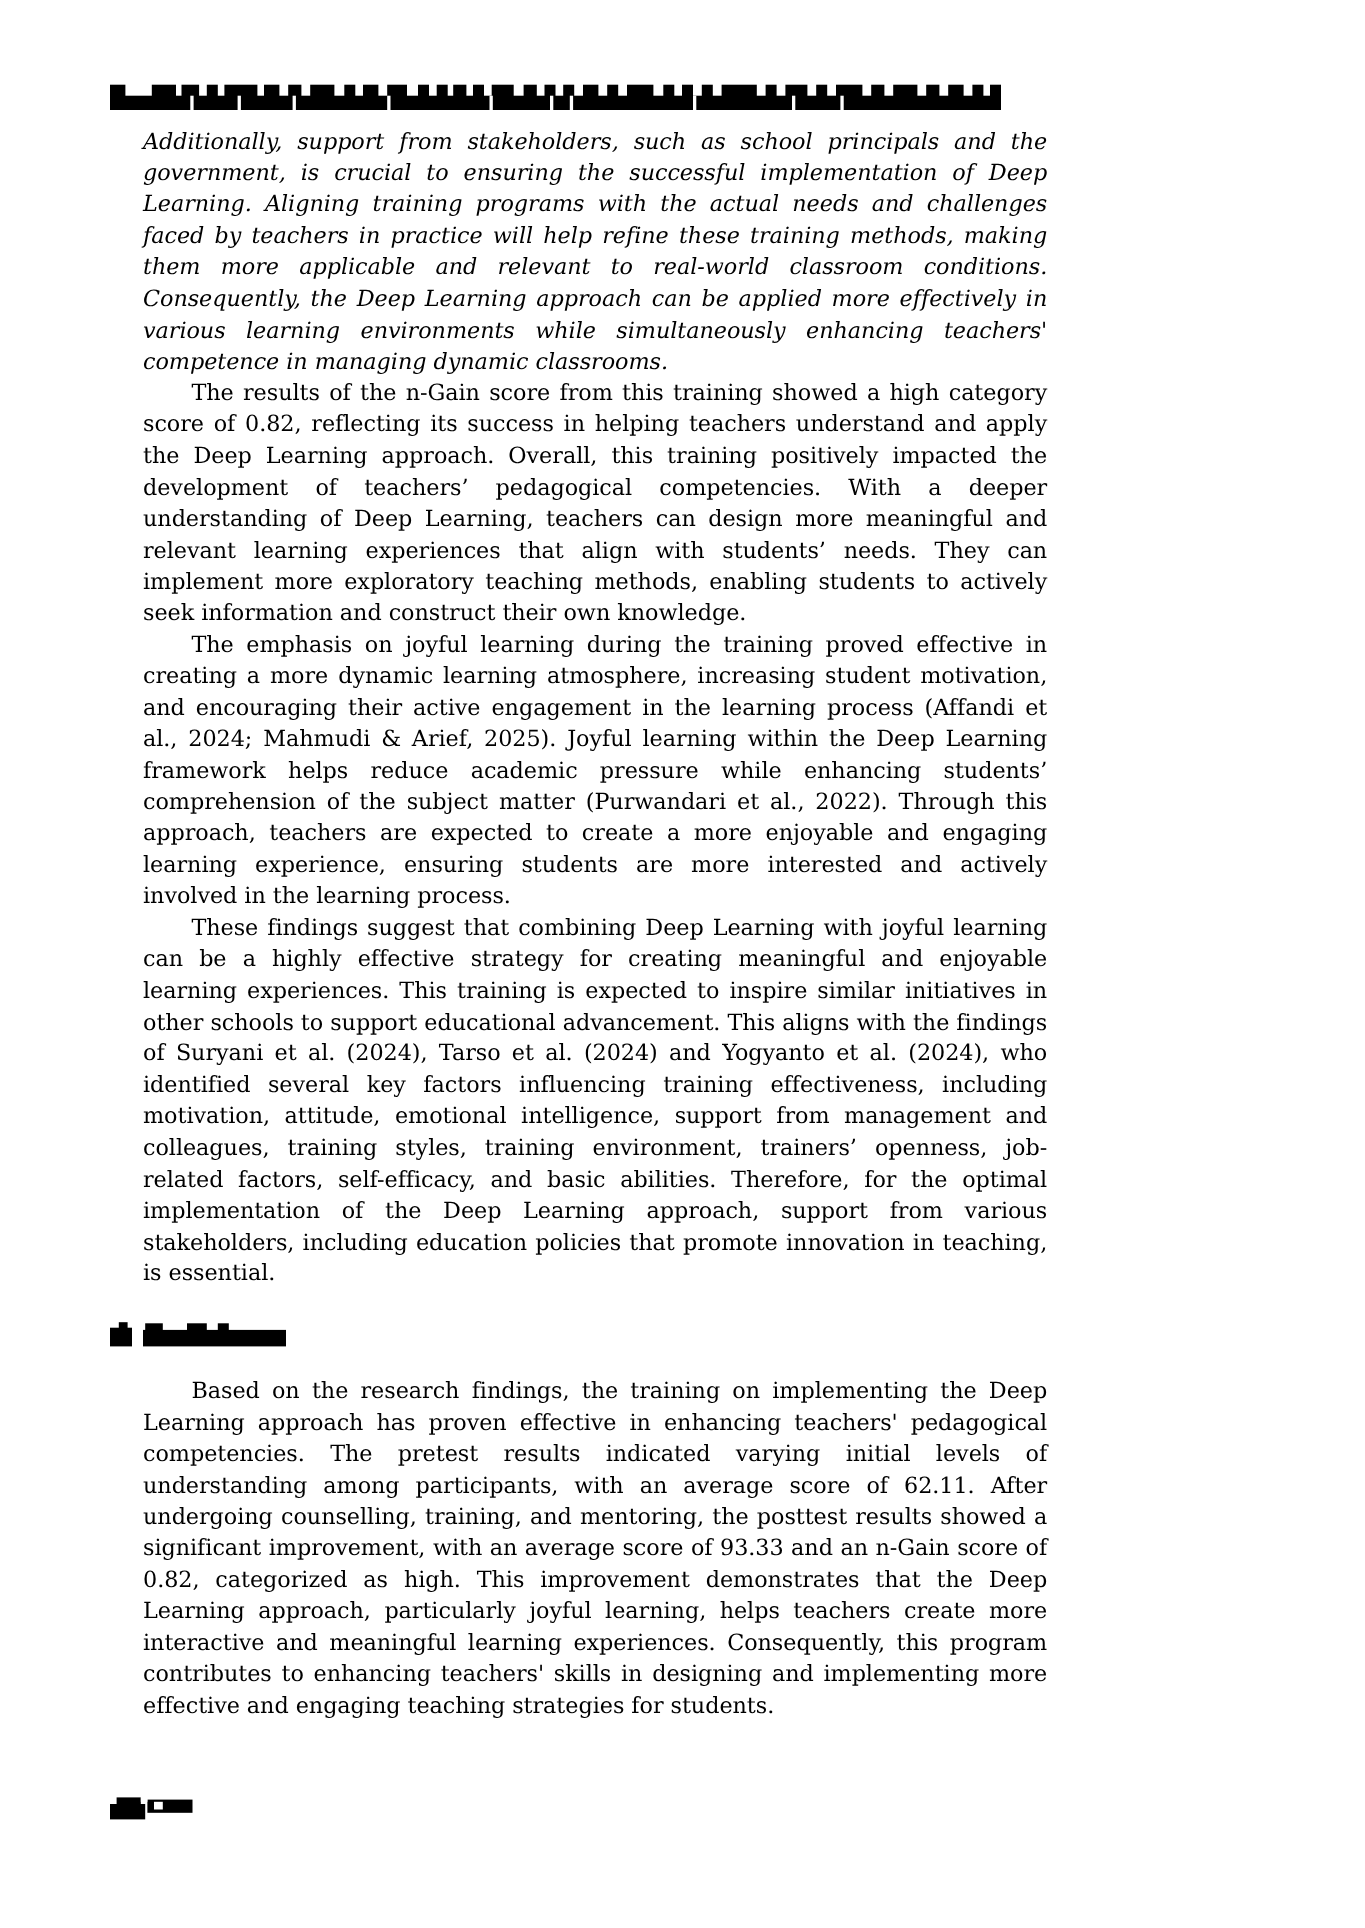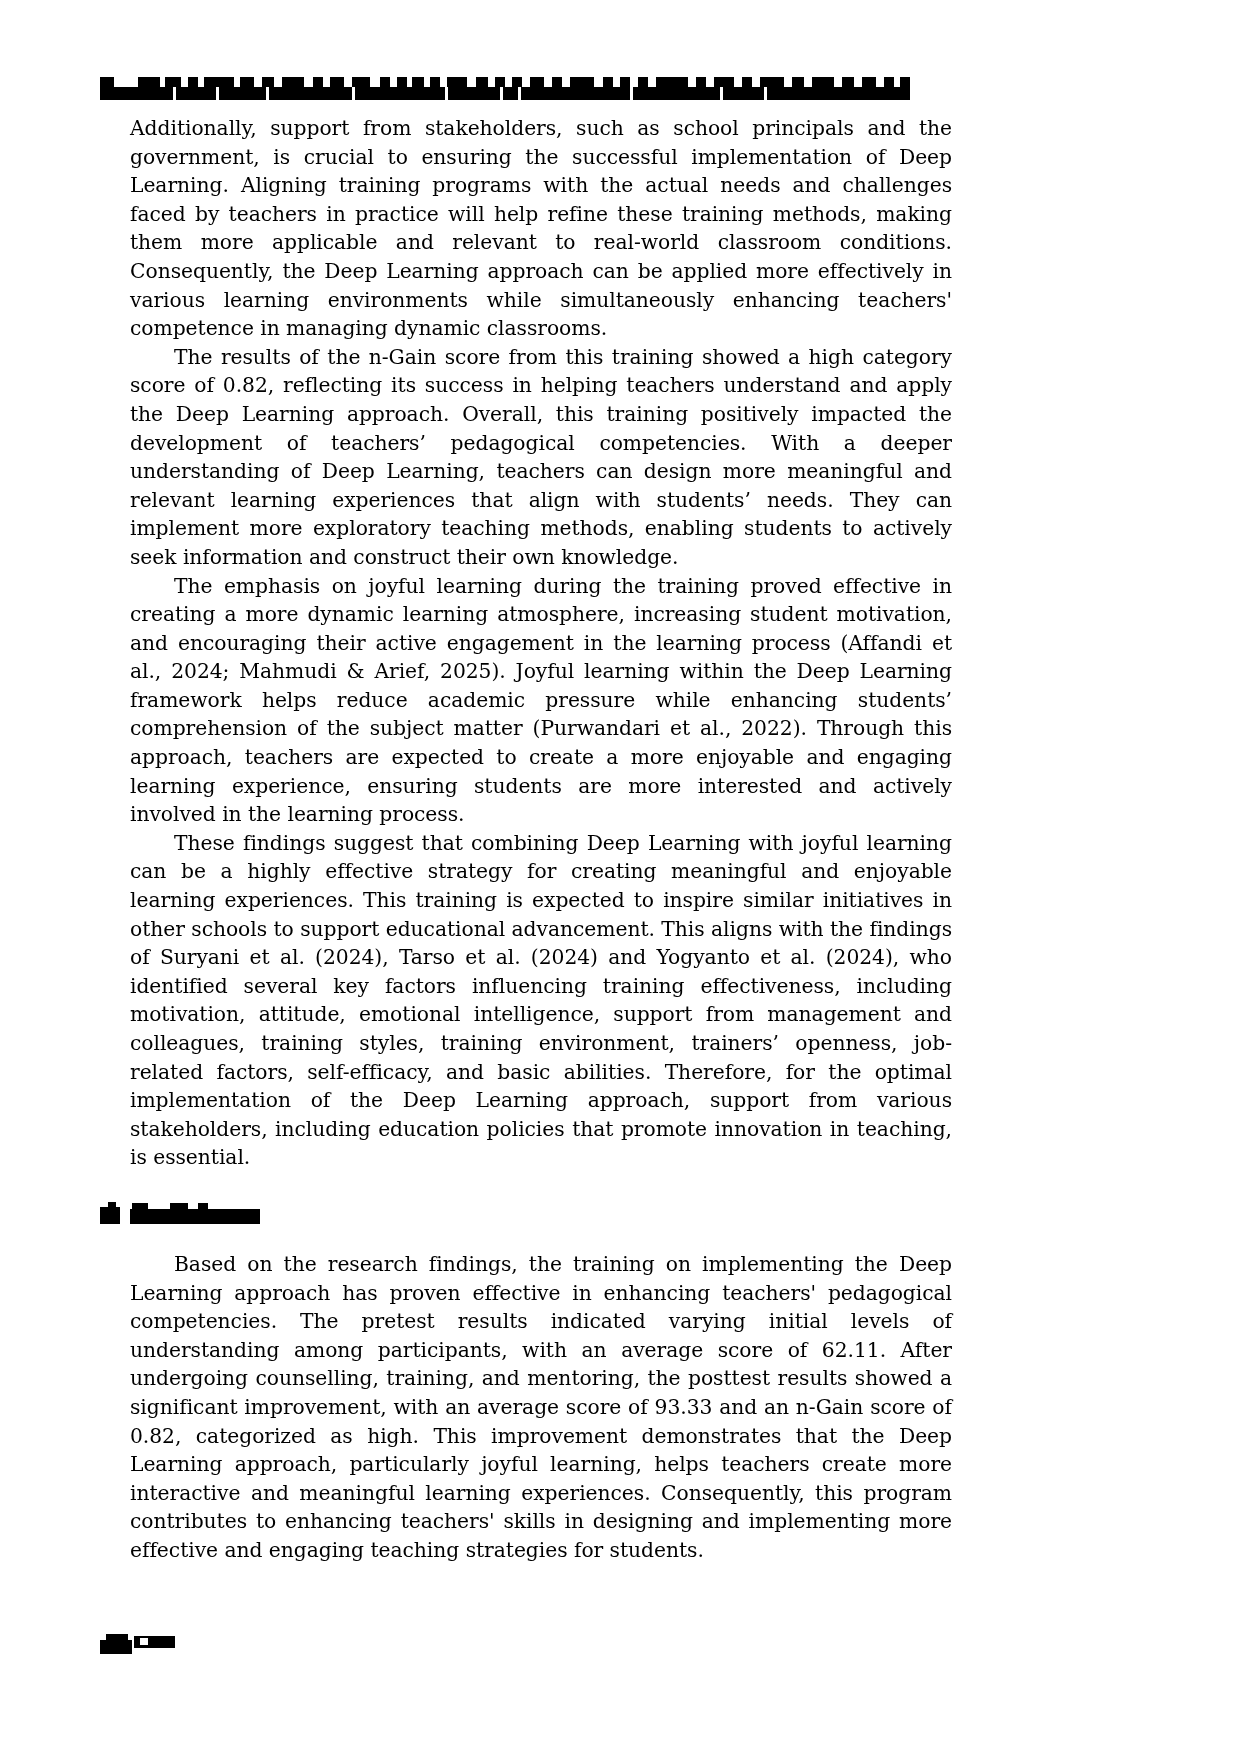--- a/index.html
+++ b/index.html
@@ -63,20 +63,21 @@
     text-align: justify;
     text-justify: inter-word;
     font-size: 20.3px;
     line-height: 28.6px;
     text-indent: 44px;
     hyphens: none;
     letter-spacing: -0.05px;
   }
   p.body-par.no-indent {
     text-indent: 0;
+    font-style: italic;
   }
 
   
   .section-heading {
     position: absolute;
     left: 100px;
     top: 1202px;
     height: 22px;
     width: 160px;
   }

